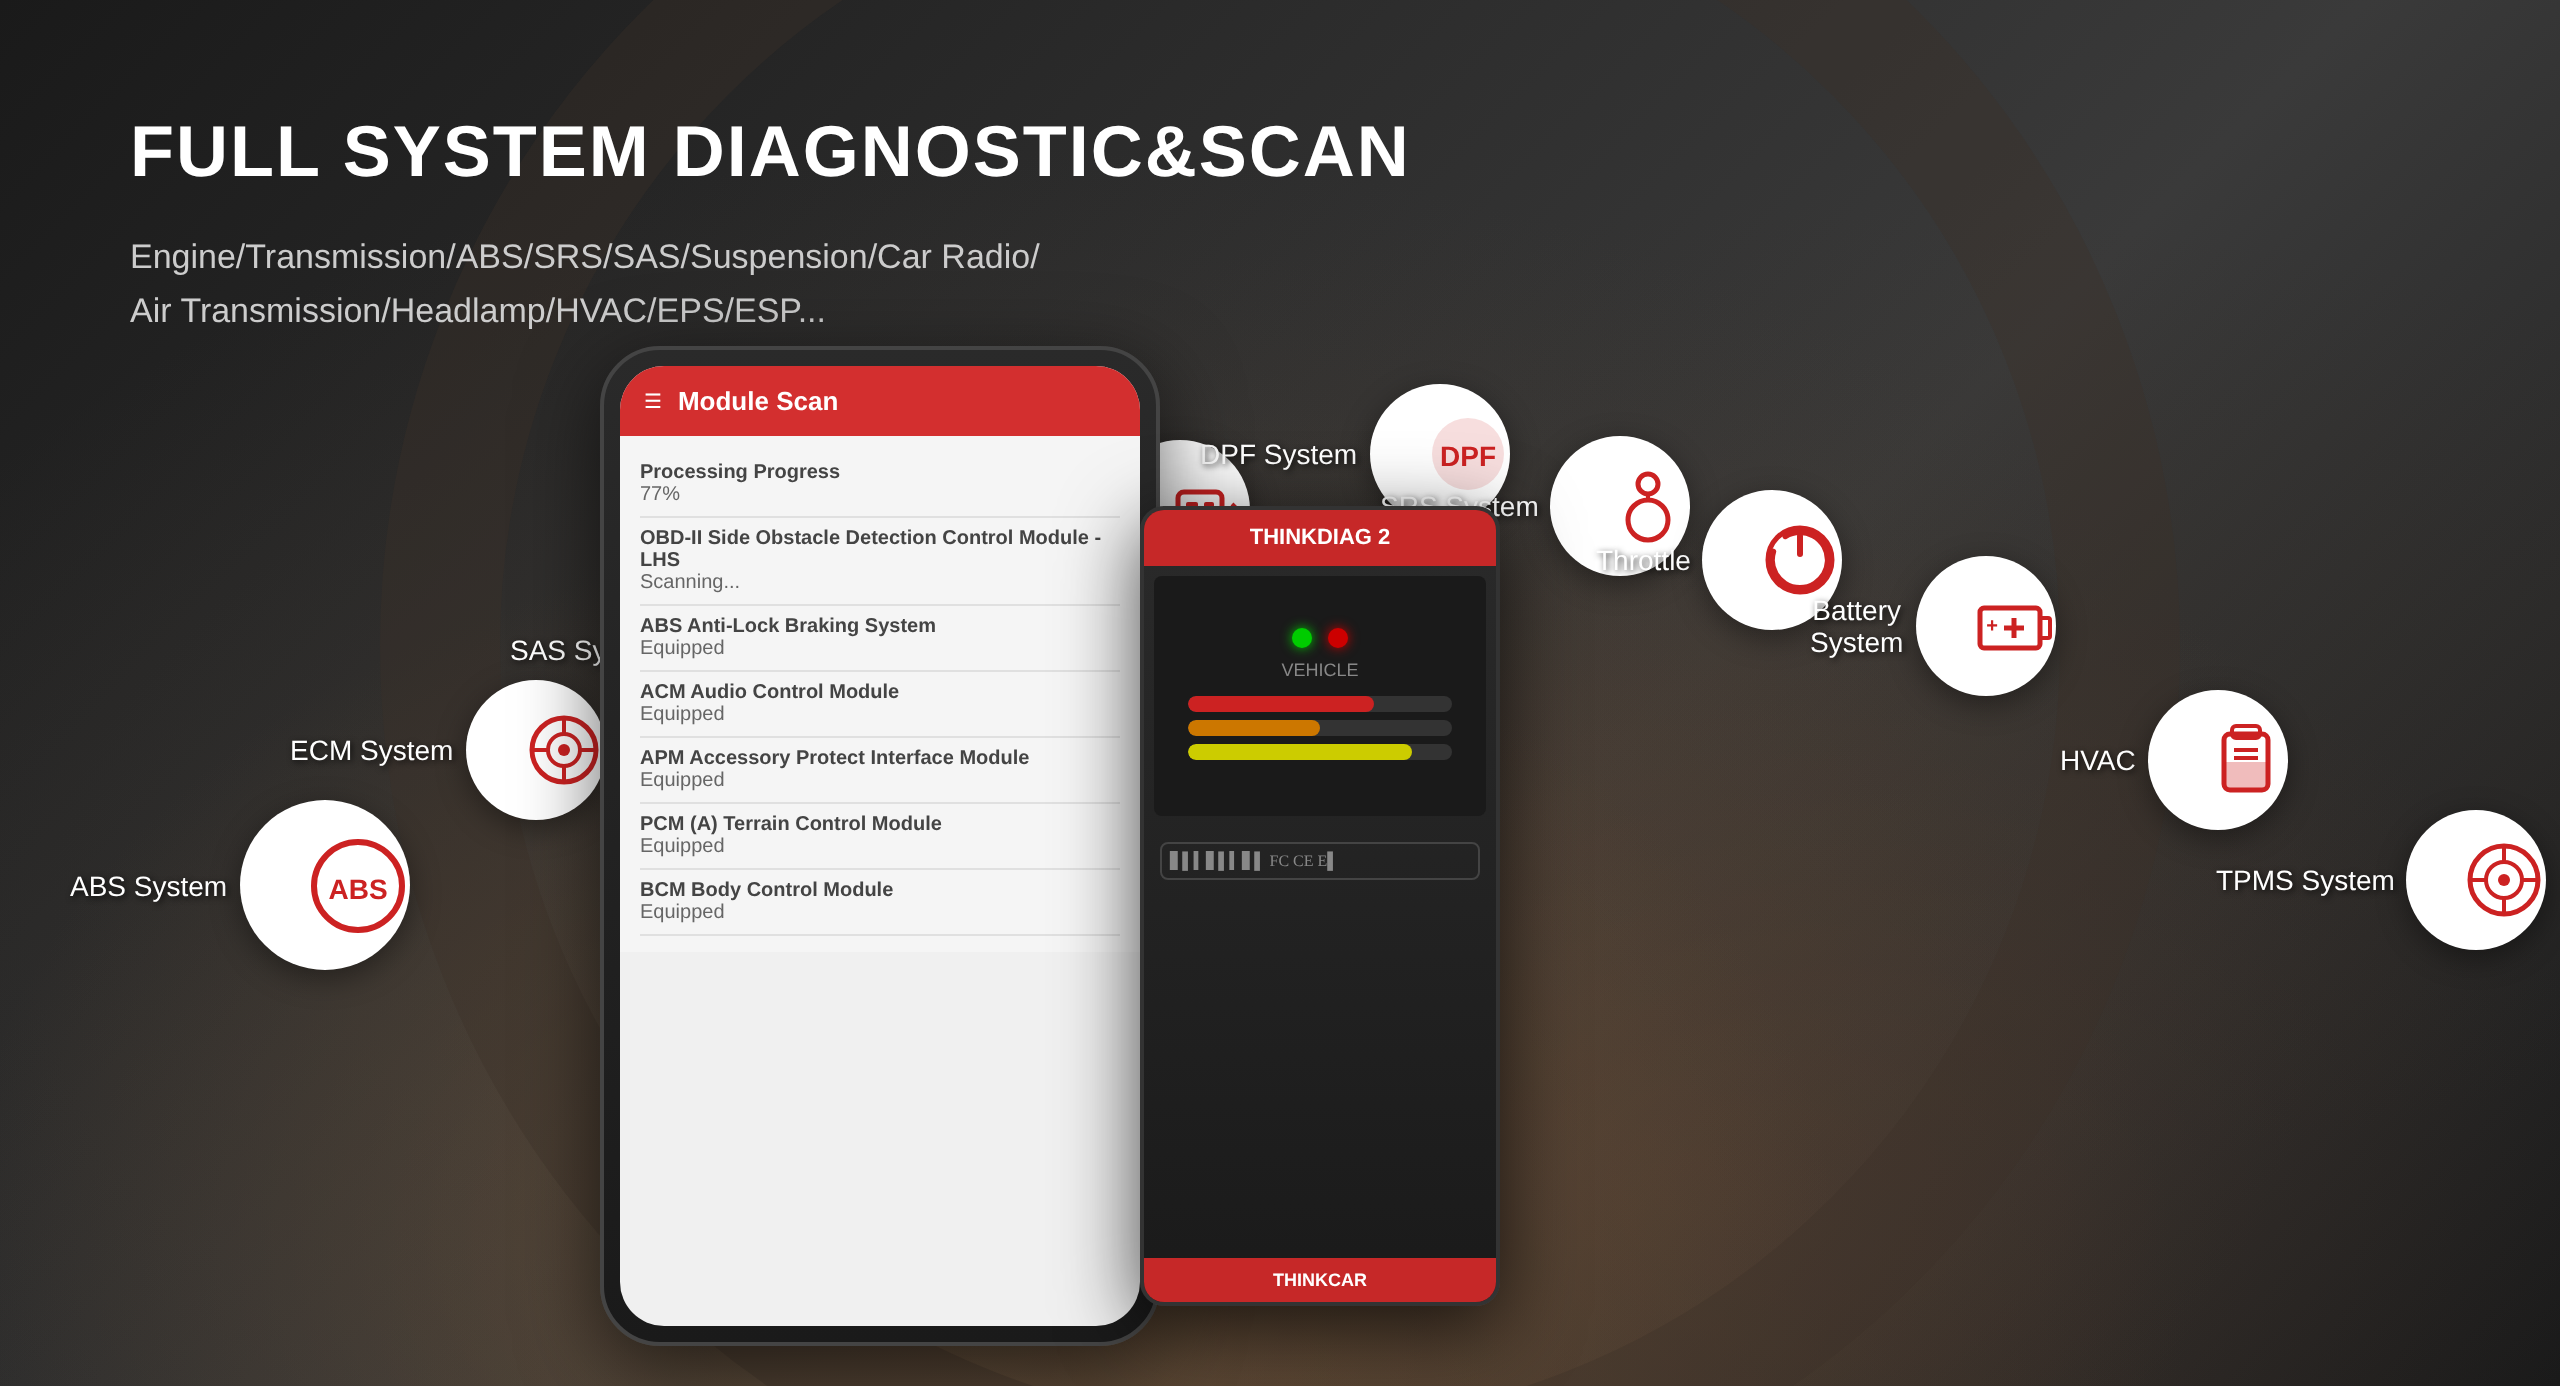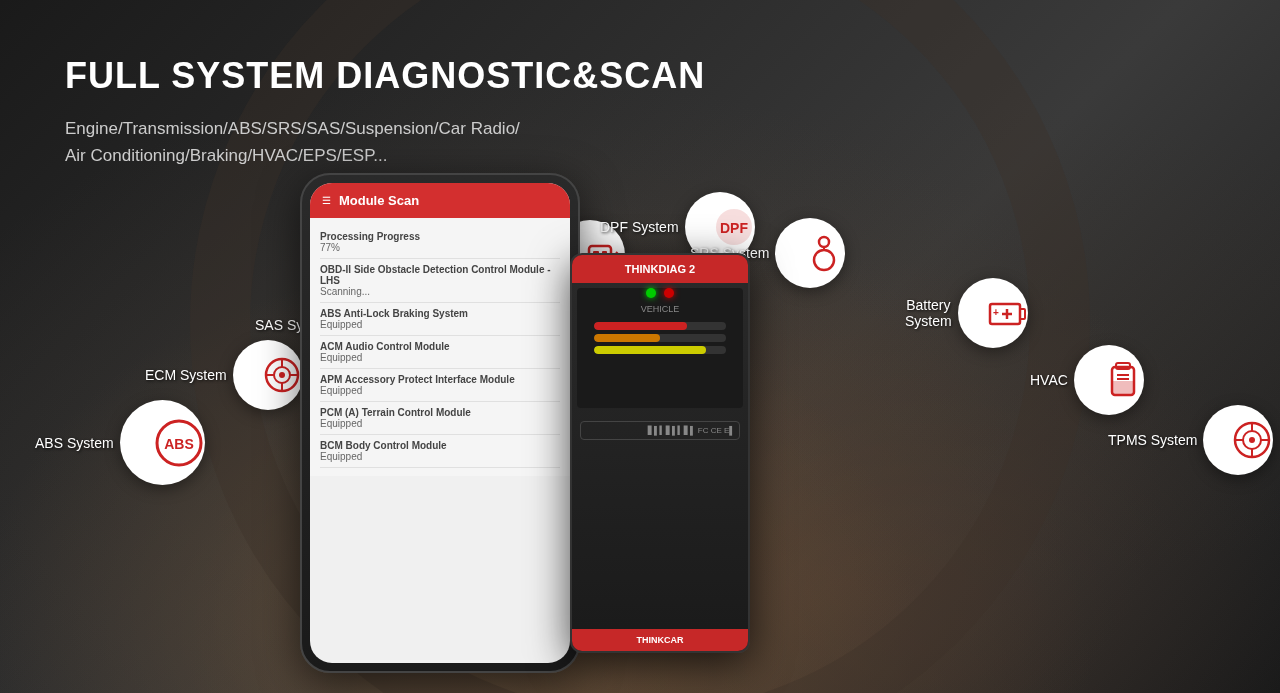--- a/index.html
+++ b/index.html
@@ -185,21 +185,21 @@
     }
 
     .scanner-screen {
       background: #1a1a1a;
       margin: 5px;
       height: 120px;
       border-radius: 4px;
       display: flex;
       flex-direction: column;
       align-items: center;
-      justify-content: flex-start;
+      justify-content: center;
     }
 
     .scanner-leds {
       display: flex;
       gap: 8px;
       margin-bottom: 6px;
     }
 
     .led-green { width: 10px; height: 10px; border-radius: 50%; background: #00cc00; box-shadow: 0 0 6px #00cc00; }
     .led-red { width: 10px; height: 10px; border-radius: 50%; background: #cc0000; box-shadow: 0 0 6px #cc0000; }
@@ -268,21 +268,21 @@
 <div class="bg-overlay"></div>
 <div class="bg-hands"></div>
 <div class="steering-arc"></div>
 
 <div class="content">
 
   <div class="title-area">
     <div class="main-title">FULL SYSTEM DIAGNOSTIC&amp;SCAN</div>
     <div class="subtitle">
       <span>Engine/Transmission/ABS/SRS/SAS/Suspension/Car Radio/</span><br>
-      <span>Air Conditioning/Braking/HVAC/EPS/ESP...</span>
+      <span>Air Transmission/Headlamp/HVAC/EPS/ESP...</span>
     </div>
   </div>
 
   <div class="system-item" style="left: 35px; top: 400px;">
     <div class="system-label">ABS System</div>
     <div class="system-icon large">
       <svg viewBox="0 0 52 52" fill="none" xmlns="http://www.w3.org/2000/svg">
         <circle cx="26" cy="26" r="22" stroke="#cc2222" stroke-width="3" fill="none"></circle>
         <text x="50%" y="55%" text-anchor="middle" dominant-baseline="middle" font-size="14" font-weight="900" fill="#cc2222">ABS</text>
       </svg>
@@ -369,20 +369,31 @@
     <div class="system-icon">
       <svg viewBox="0 0 42 42" fill="none" xmlns="http://www.w3.org/2000/svg">
 
         <circle cx="21" cy="10" r="5" stroke="#cc2222" stroke-width="2.5" fill="none"></circle>
         <circle cx="21" cy="28" r="10" stroke="#cc2222" stroke-width="2.5" fill="none"></circle>
         <line x1="21" y1="15" x2="21" y2="18" stroke="#cc2222" stroke-width="2"></line>
       </svg>
     </div>
   </div>
 
+  <div class="system-item" style="left: 798px; top: 245px;">
+    <div class="system-label">Throttle</div>
+    <div class="system-icon">
+      <svg viewBox="0 0 42 42" fill="none" xmlns="http://www.w3.org/2000/svg">
+
+        <circle cx="21" cy="21" r="16" stroke="#cc2222" stroke-width="2.5" fill="none"></circle>
+        <path d="M21 7 A14 14 0 1 1 20.9 7" stroke="#cc2222" stroke-width="3" fill="none" stroke-linecap="round" stroke-dasharray="70 10"></path>
+        <line x1="21" y1="9" x2="21" y2="18" stroke="#cc2222" stroke-width="3" stroke-linecap="round"></line>
+      </svg>
+    </div>
+  </div>
 
   <div class="system-item" style="left: 905px; top: 278px;">
     <div class="system-label">Battery<br>System</div>
     <div class="system-icon">
       <svg viewBox="0 0 42 42" fill="none" xmlns="http://www.w3.org/2000/svg">
 
         <rect x="4" y="12" width="30" height="20" rx="2" stroke="#cc2222" stroke-width="2.5" fill="none"></rect>
         <rect x="34" y="17" width="5" height="10" rx="1" stroke="#cc2222" stroke-width="2" fill="none"></rect>
         <line x1="21" y1="17" x2="21" y2="27" stroke="#cc2222" stroke-width="2.5"></line>
         <line x1="16" y1="22" x2="26" y2="22" stroke="#cc2222" stroke-width="2.5"></line>
@@ -474,21 +485,21 @@
       <div class="scanner-bar">
         <div class="scanner-bar-fill bar-red"></div>
       </div>
       <div class="scanner-bar">
         <div class="scanner-bar-fill bar-orange"></div>
       </div>
       <div class="scanner-bar">
         <div class="scanner-bar-fill bar-yellow"></div>
       </div>
     </div>
-    <div style="padding:8px; text-align:right;">
+    <div style="padding:8px; text-align:left;font-family:Liberation Serif, serif;">
       <div style="color:#888; font-size:8px; border:1px solid #444; padding:4px; border-radius:4px; margin-bottom:4px;">
         ▋▌▍▋▌▍▋▌ FC CE E▌
       </div>
     </div>
     <div class="scanner-footer">
       <div class="scanner-footer-text">THINKCAR</div>
     </div>
   </div>
 
 </div>

